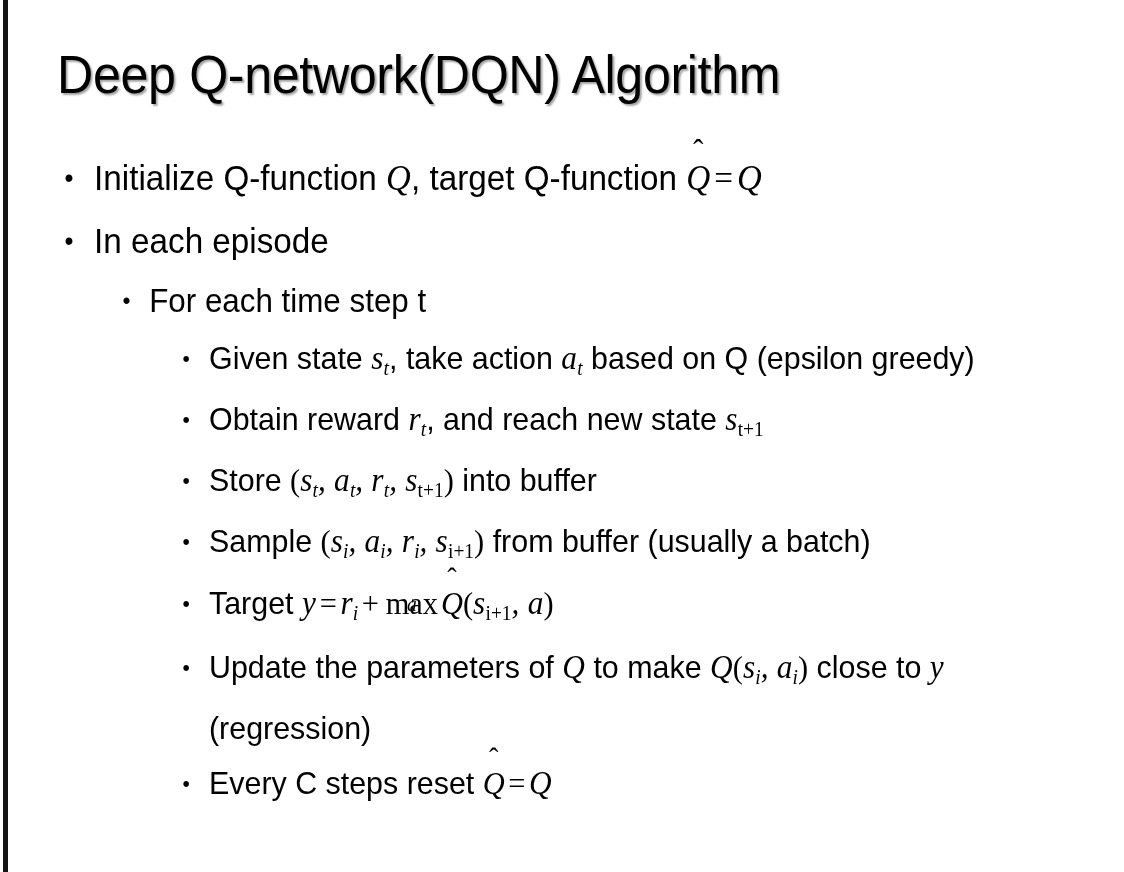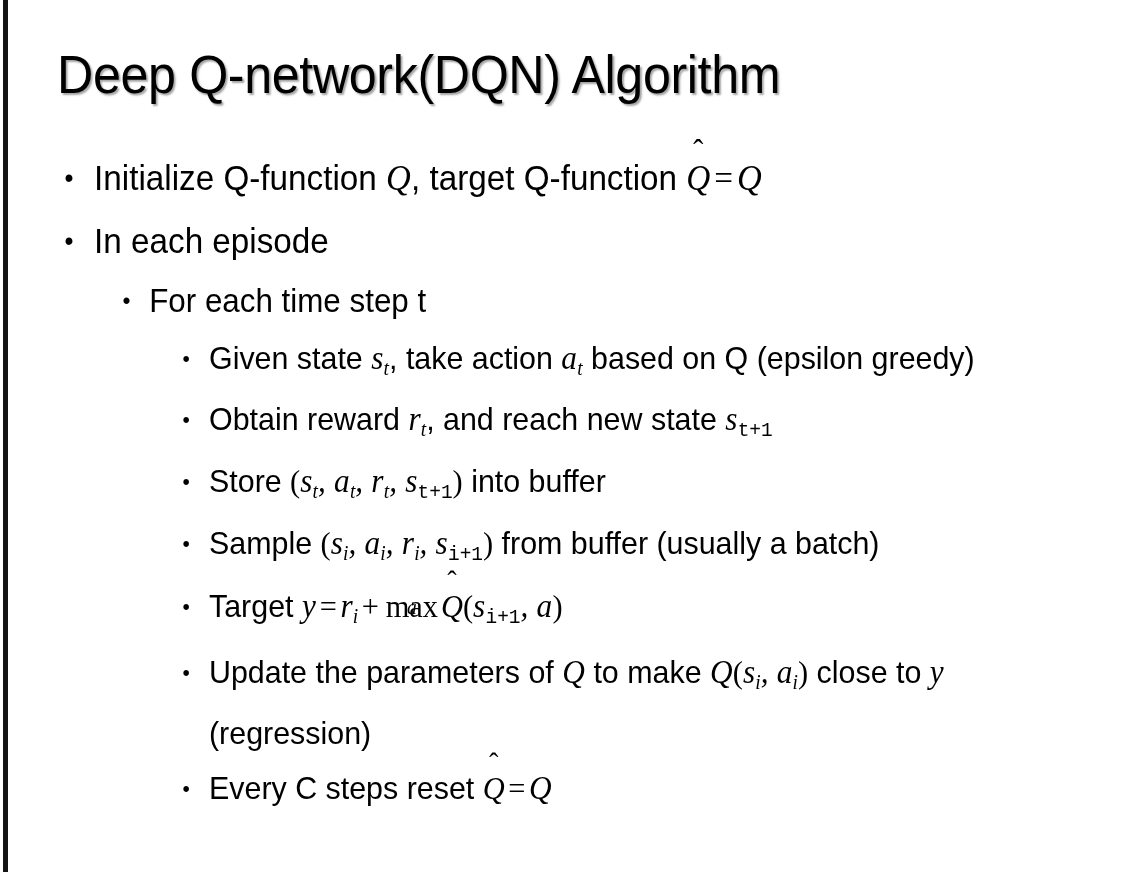--- a/index.html
+++ b/index.html
@@ -132,21 +132,21 @@
     letter-spacing: 0.2px;
   }
   .math sub, .msub {
     font-family: "Liberation Serif", serif;
     font-style: italic;
     font-size: 0.64em;
     vertical-align: -0.30em;
     letter-spacing: 0;
   }
   .msub-up {
-    font-family: Liberation Mono, monospace;
+    font-family: Liberation Serif, serif;
     font-style: normal;
     font-size: 0.64em;
     vertical-align: -0.30em;
   }
   .op {
     font-family: "Liberation Serif", serif;
     font-style: normal;
     padding: 0 0.12em;
   }
   .paren {

